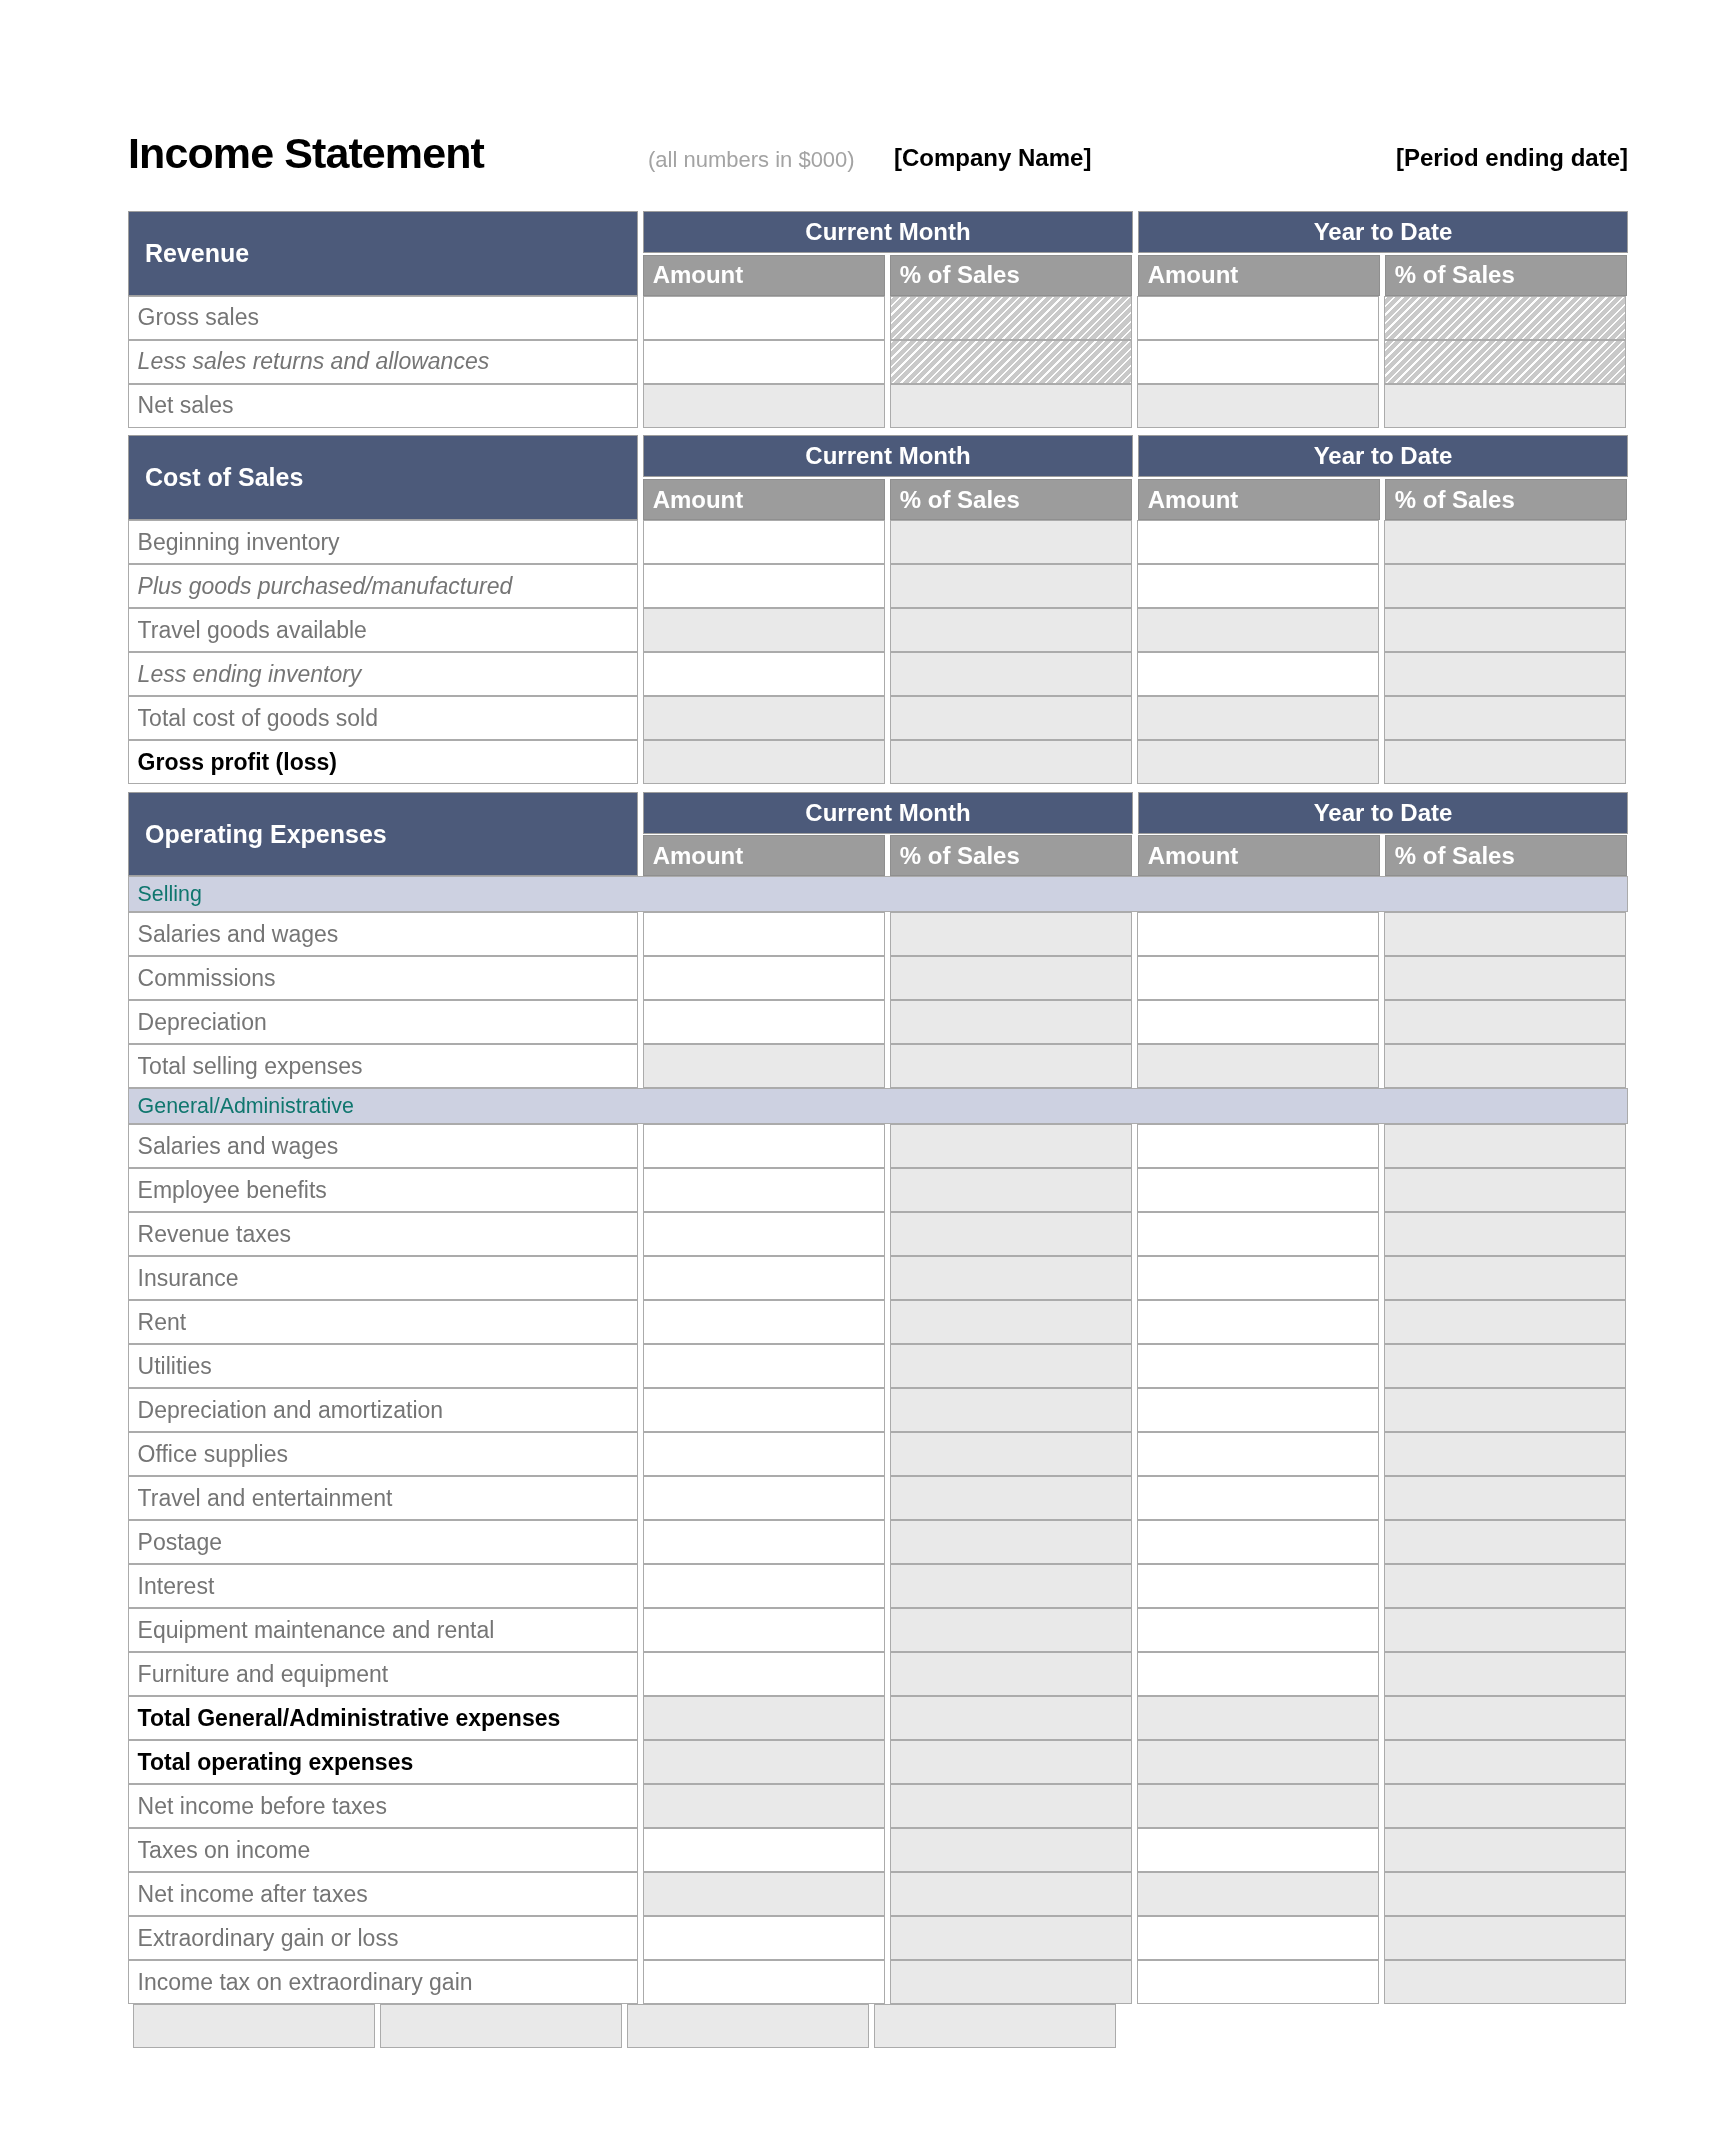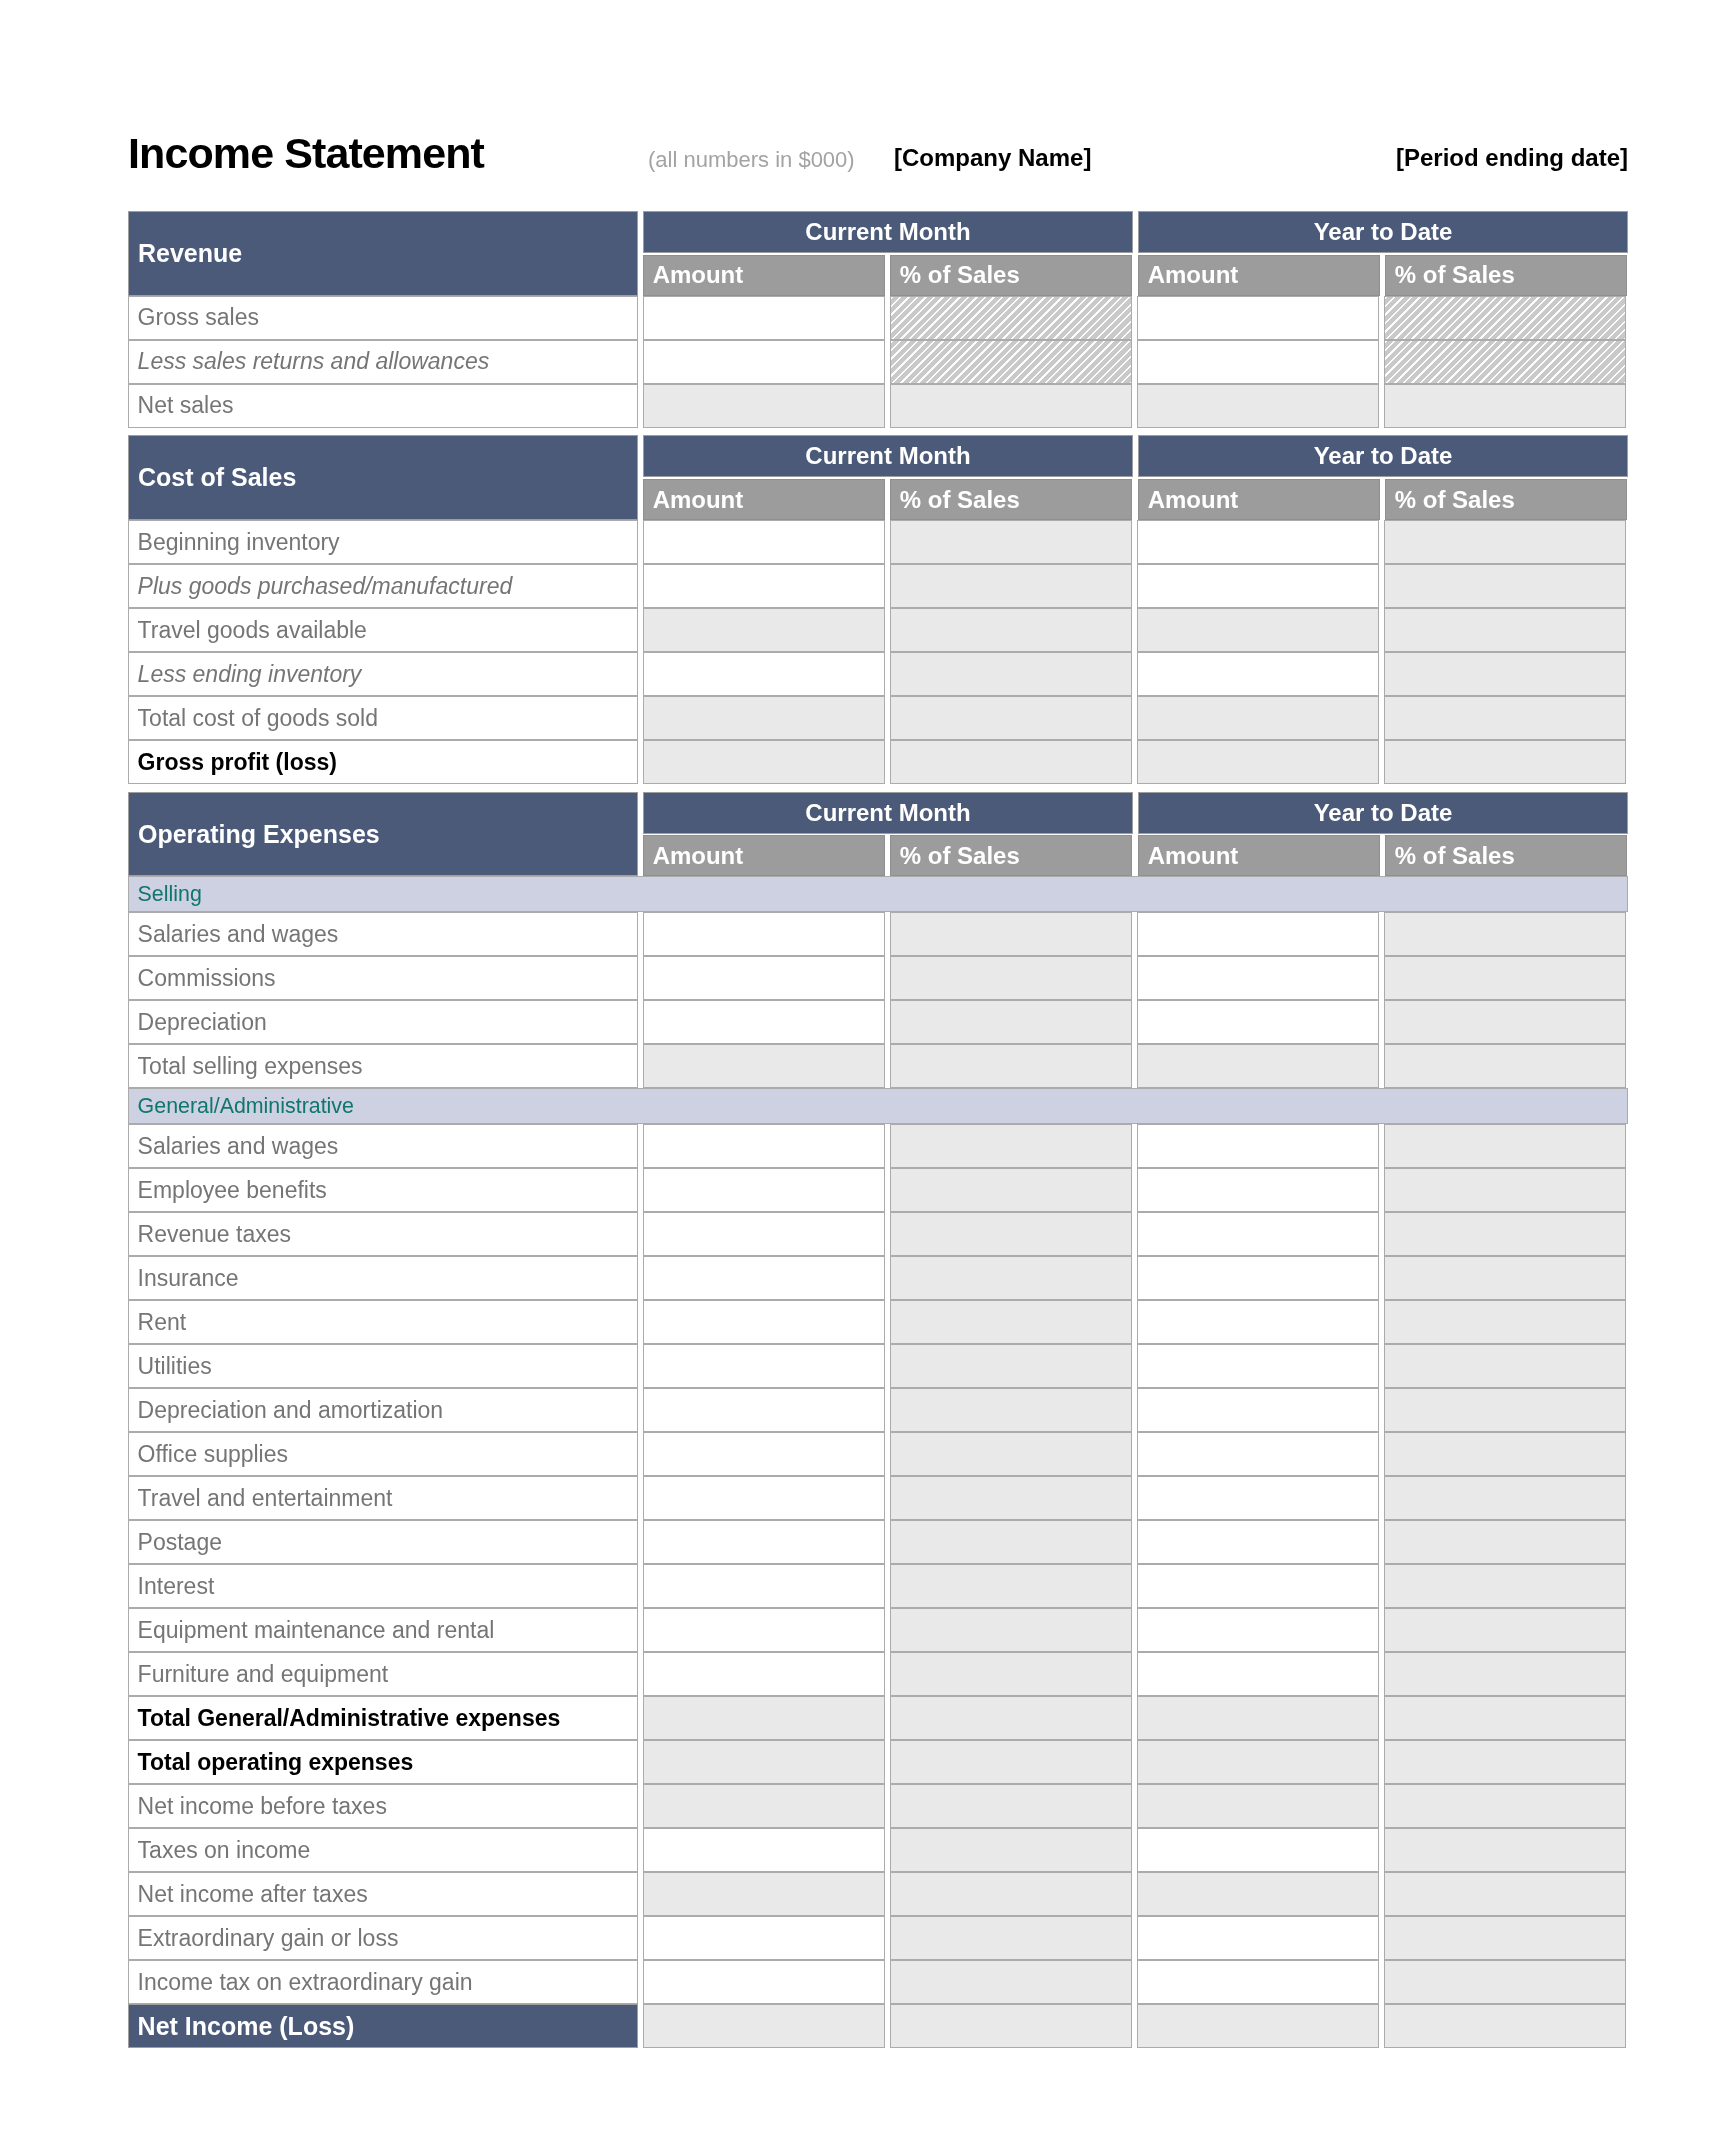--- a/index.html
+++ b/index.html
@@ -28,21 +28,21 @@
   .company{position:absolute;left:766px;top:16.3px;font-size:24px;line-height:28px;font-weight:600;color:#000;}
   .period{position:absolute;right:0;top:16.3px;font-size:24px;line-height:28px;font-weight:600;color:#000;}
 
   
   .tbl{width:1500px;}
   .gap{height:7.7px;}
 
   .sec-head{display:flex;align-items:stretch;}
   .sec-label{width:510px;box-sizing:border-box;background:var(--hdr-bg);
     border:1.7px solid #9e9e9e;color:#fff;font-weight:bold;font-size:25px;
-    display:flex;align-items:center;padding-left:9px;}
+    display:flex;align-items:center;padding-left:16px;}
   .grp{width:490px;margin-left:5.1px;display:flex;flex-direction:column;}
   .grp-title{height:42px;box-sizing:border-box;background:var(--hdr-bg);
     border:1.7px solid #9e9e9e;color:#fff;font-weight:bold;font-size:24px;
     display:flex;align-items:center;justify-content:center;}
   .grp-sub{display:flex;margin-top:1.7px;}
   .sub-cell{width:242px;height:41px;box-sizing:border-box;background:var(--subhdr-bg);
     border:1.7px solid #8f8f8f;color:#fff;font-weight:bold;font-size:24px;
     display:flex;align-items:center;padding-left:8.6px;}
   .sub-cell + .sub-cell{margin-left:5.1px;}
 
@@ -357,21 +357,20 @@
         <div class="cell calc"></div>
       </div>
       <div class="row normal">
         <div class="cell-label">Income tax on extraordinary gain</div>
         <div class="cell input"></div>
         <div class="cell calc"></div>
         <div class="cell input"></div>
         <div class="cell calc"></div>
       </div>
       <div class="row grand">
-        <div class="cell-label">Net Income (Loss)</div>
         <div class="cell calc"></div>
         <div class="cell calc"></div>
         <div class="cell calc"></div>
         <div class="cell calc"></div>
       </div>
     </div>
 </div>
 
 
 </body></html>

